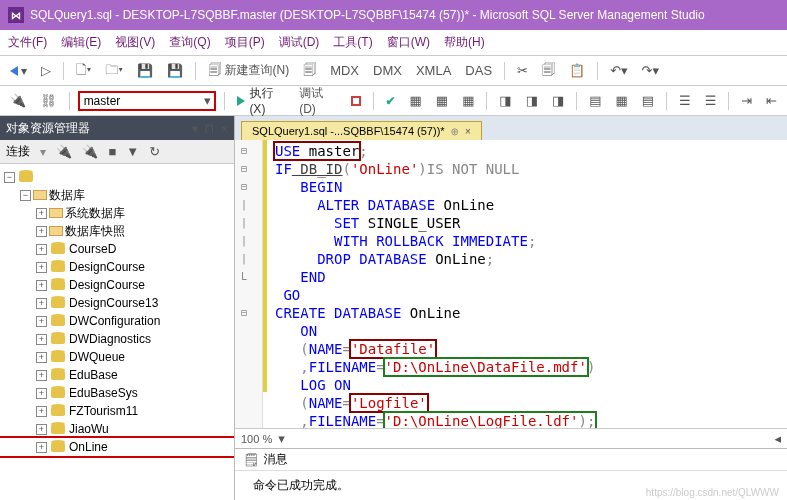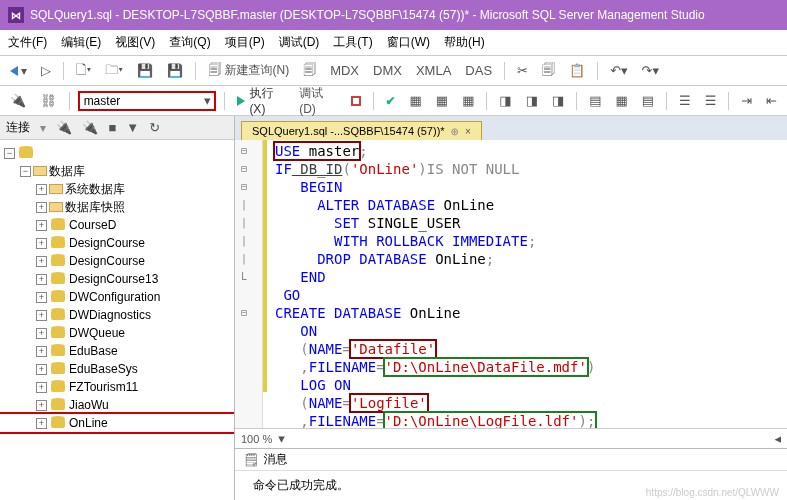--- a/index.html
+++ b/index.html
@@ -1,20 +1,20 @@
 <!DOCTYPE html>
 <html><head>
 <meta charset="utf-8">
 <style>
   * { box-sizing: border-box; margin: 0; padding: 0; }
   body { width: 787px; height: 500px; font-family: "Microsoft YaHei", Arial, sans-serif; font-size: 12px; background: #fff; overflow: hidden; position: relative; }
   .titlebar { background: #a868c8; color: #fff; height: 30px; display: flex; align-items: center; padding: 0 8px; gap: 6px; }
   .titlebar .vs-icon { width: 16px; height: 16px; background: #6a2c8a; display: inline-flex; align-items: center; justify-content: center; font-weight: bold; color: #fff; font-size: 10px; }
   .menubar { height: 26px; display: flex; align-items: center; gap: 14px; padding: 0 8px; border-bottom: 1px solid #ccc; }
-  .menubar span { color: #000000; cursor: pointer; }
+  .menubar span { color: #701a75; cursor: pointer; }
   .toolbar { height: 30px; display: flex; align-items: center; gap: 6px; padding: 0 6px; border-bottom: 1px solid #ccc; }
   .toolbar2 { height: 30px; display: flex; align-items: center; gap: 6px; padding: 0 6px; border-bottom: 1px solid #ccc; }
   .tb-btn { padding: 2px 4px; color: #555; display: inline-flex; align-items: center; gap: 3px; cursor: pointer; }
   .tb-sep { width: 1px; height: 18px; background: #ccc; margin: 0 2px; }
   .db-select { width: 150px; height: 20px; border: 2px solid #c00; display: flex; align-items: center; justify-content: space-between; padding: 0 4px; background: #fff; }
   .execute-btn { display: flex; align-items: center; gap: 4px; color: #333; }
   .tri-green { width:0; height:0; border-left: 8px solid #2a8; border-top: 5px solid transparent; border-bottom: 5px solid transparent; }
   .main { display: flex; height: 384px; }
   .panel { width: 235px; background: #eee; display: flex; flex-direction: column; border-right: 1px solid #bbb; }
   .panel-title { background: #444b58; color: #fff; height: 24px; display: flex; align-items: center; padding: 0 6px; justify-content: space-between; }
@@ -135,20 +135,28 @@
   <span class="tb-btn icon">☰</span>
   <span class="tb-btn icon">☰</span>
   <span class="tb-sep"></span>
   <span class="tb-btn icon">⇥</span>
   <span class="tb-btn icon">⇤</span>
 </div>
 
 <div class="main">
 
   <div class="panel">
+    <div class="panel-title">
+      <span>对象资源管理器</span>
+      <span class="right">
+        <span class="icon">▾</span>
+        <span class="icon">⊓</span>
+        <span class="icon">×</span>
+      </span>
+    </div>
     <div class="connect-row">
       <span>连接</span>
         <span style="color:#888">▾</span>
       <span class="icon">🔌</span>
       <span class="icon">🔌</span>
       <span class="icon">■</span>
       <span class="icon">▼</span>
       <span class="icon">↻</span>
     </div>
     <div class="tree">

